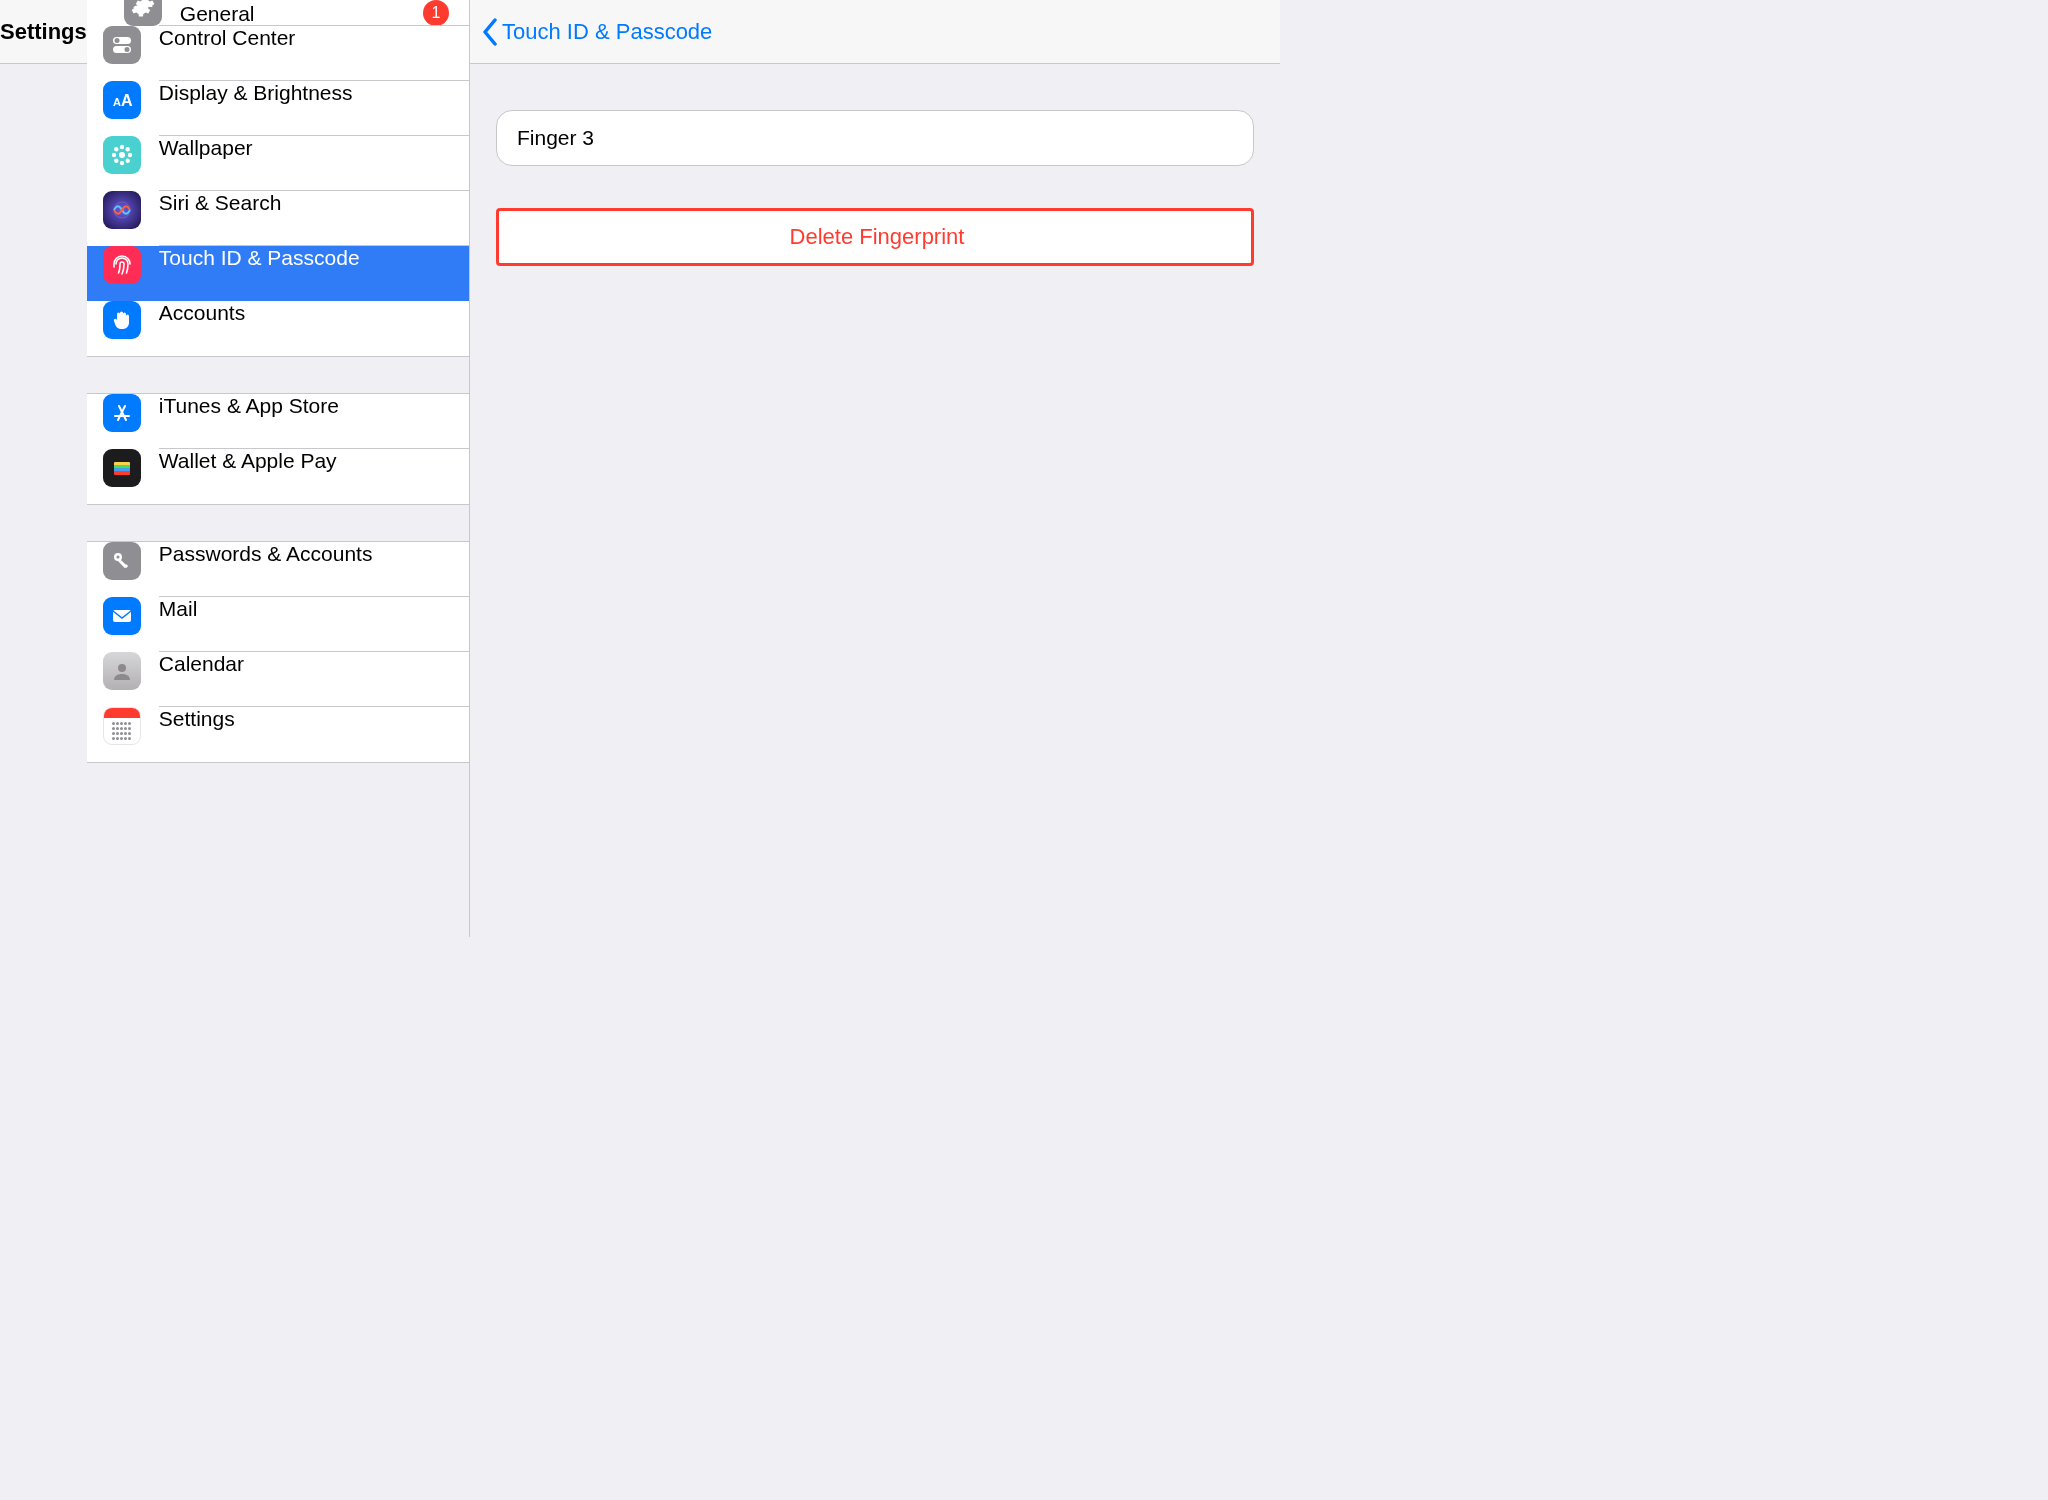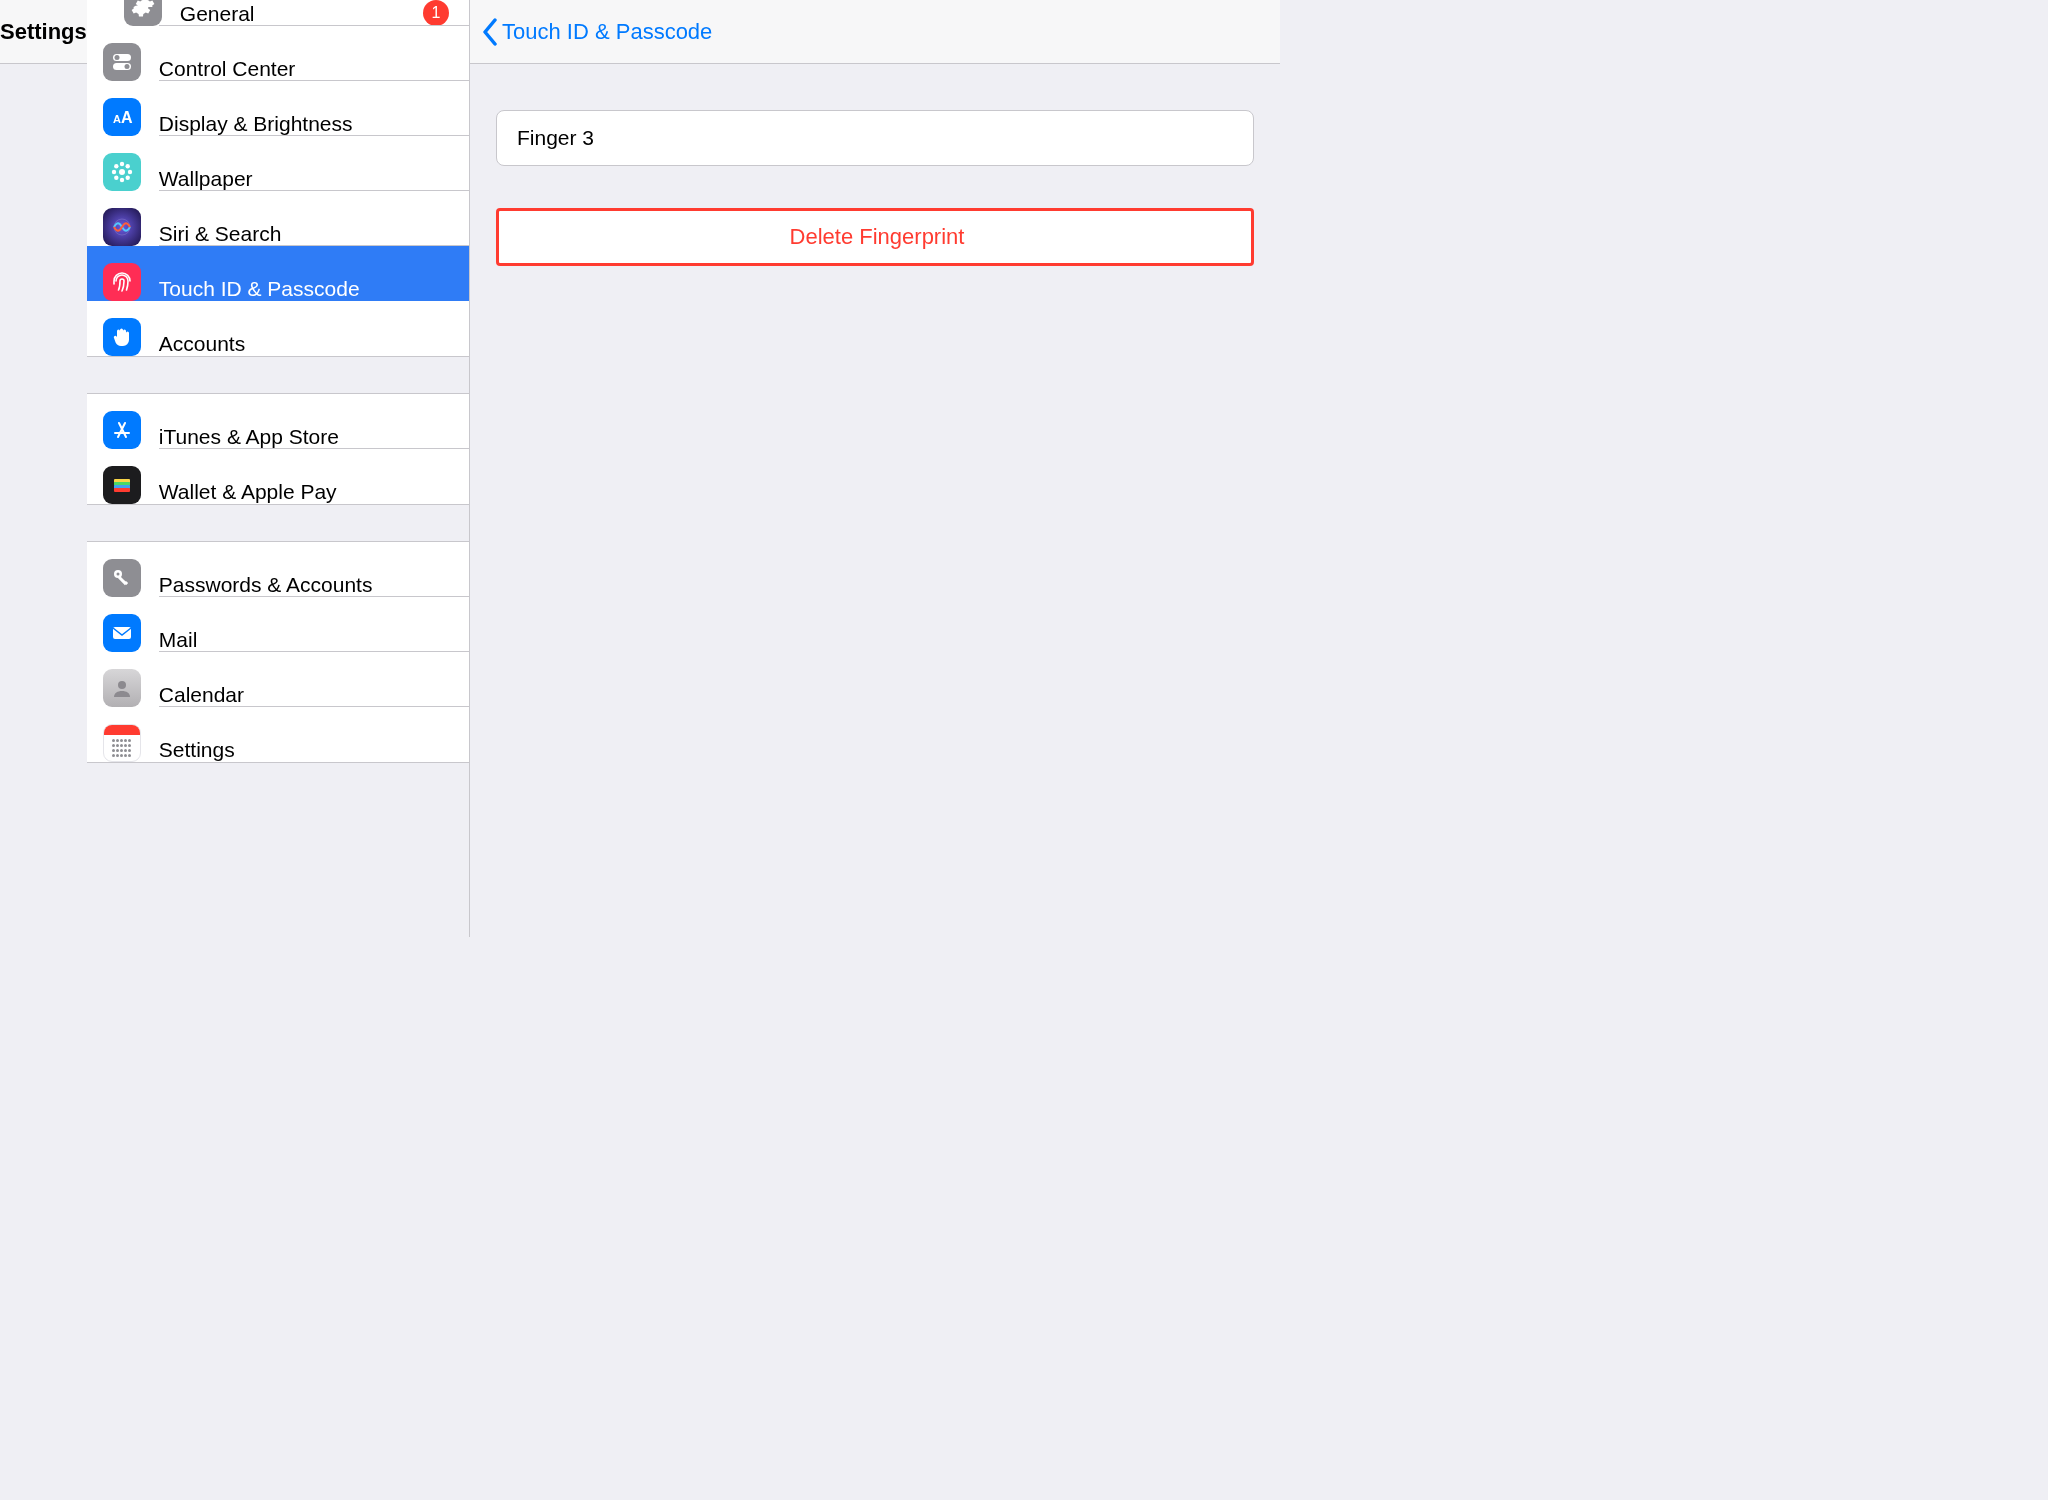--- a/index.html
+++ b/index.html
@@ -47,21 +47,21 @@
       border-bottom: 1px solid #c8c7cc;
     }
     .group.first-group {
       border-top: none;
     }
     .group + .group {
       margin-top: 36px;
     }
     .sidebar-item {
       display: flex;
-      align-items: flex-end;
+      align-items: flex-start;
       height: 55px;
       padding: 0 16px;
       position: relative;
       cursor: pointer;
     }
     .sidebar-item:not(:last-child)::after {
       content: "";
       position: absolute;
       left: 72px;
       right: 0;
@@ -145,21 +145,21 @@
       height: 28px;
       margin-right: 4px;
     }
     .detail-body {
       flex: 1;
       padding: 46px 26px 0 26px;
     }
     .cell {
       background: #fff;
       border: 1px solid #c8c7cc;
-      border-radius: 8px;
+      border-radius: 16px;
       height: 56px;
       display: flex;
       align-items: center;
       padding: 0 20px;
       font-size: 21px;
     }
     .delete-cell {
       margin-top: 42px;
       border: 3px solid #ff3b30;
       border-radius: 4px;

